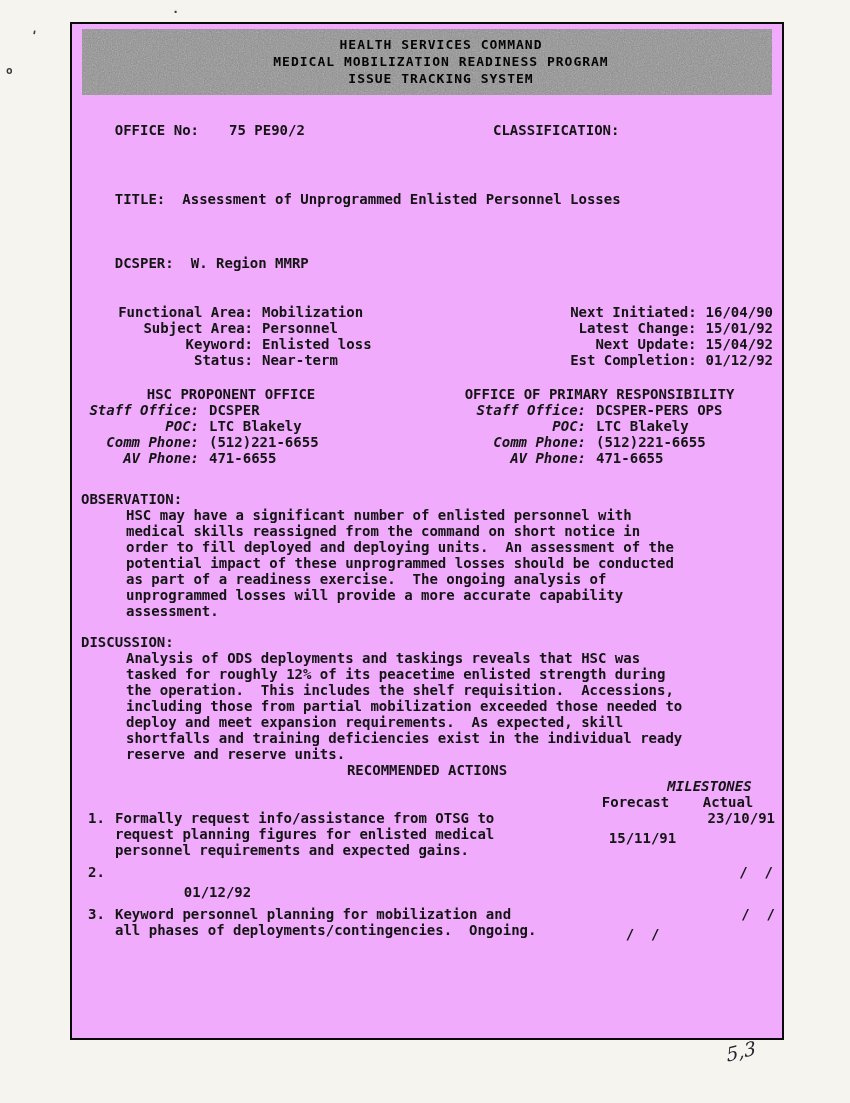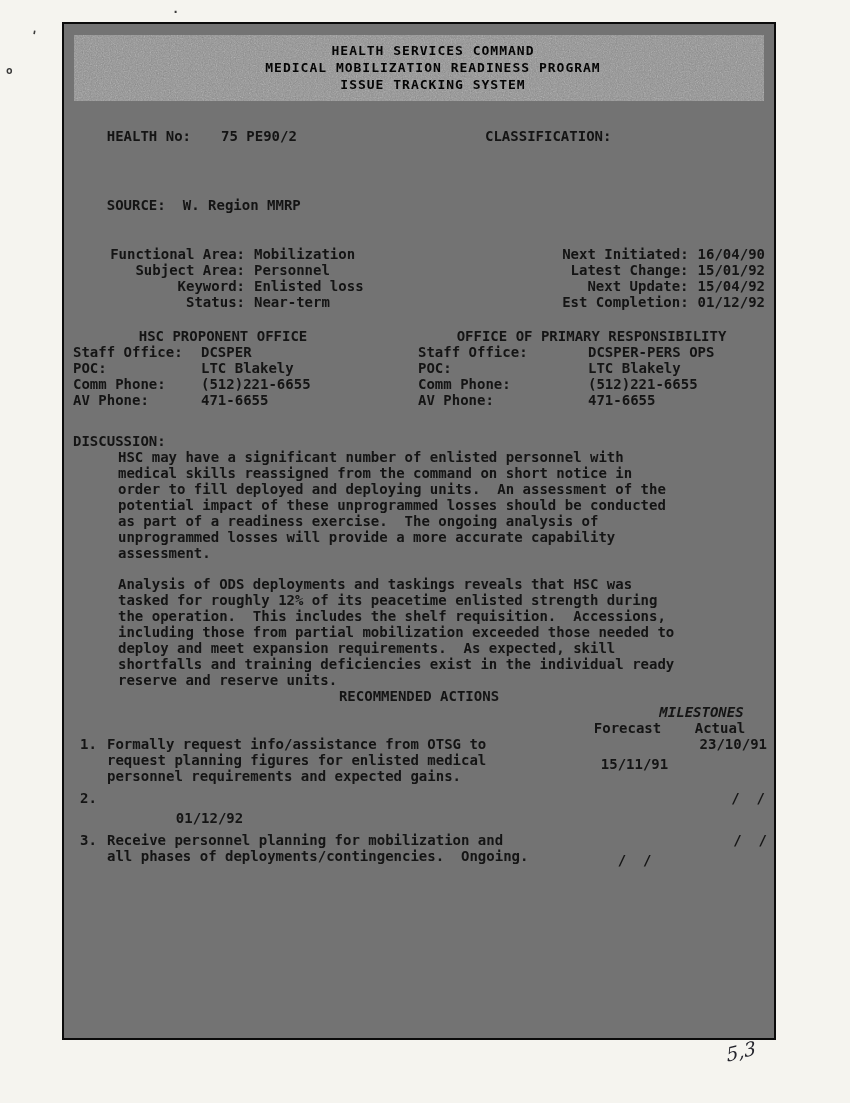--- a/index.html
+++ b/index.html
@@ -7,25 +7,25 @@
     width: 850px; height: 1103px;
     position: relative;
     background: #f5f4ef;
     font-family: "DejaVu Sans Mono", "Liberation Mono", monospace;
     color: #141414;
     overflow: hidden;
   }
 
   .page {
     position: absolute;
-    left: 62px; top: 22px;
+    left: 70px; top: 22px;
     width: 714px; height: 1018px;
-    background: #737373;
+    background: #f0abfc;
     border: 2.5px solid #0b0b0b;
-    padding: 11px 9px;
+    padding: 5px 9px;
     box-sizing: border-box;
     font-size: 14px;
     line-height: 16px;
     font-weight: bold;
   }
 
   
   .band { position: relative; height: 66px; margin: 0 1px 11px 1px; overflow: hidden;
           box-shadow: inset 0 0 16px rgba(0,0,0,0.30); }
   .band svg { position: absolute; left: 0; top: 0; width: 100%; height: 100%; }
@@ -49,21 +49,21 @@
   .albl { width: 172px; text-align: right; white-space: pre; }
   .attr-col-right .albl { width: 150px; }
   .aval { margin-left: 9px; white-space: pre; }
 
   .prop { display: flex; margin-bottom: 25px; }
   .prop-left { width: 345px; }
   .prop-right { flex: 1; }
   .prop-head { text-align: center; }
   .prop-left .prop-head { width: 300px; }
   .prow { display: flex; }
-  .plbl { width: 118px; text-align: left; white-space: pre; }
+  .plbl { width: 118px; text-align: right; white-space: pre; font-style: italic; }
   .prop-right .plbl { width: 160px; }
   .pval { margin-left: 10px; white-space: pre; }
 
   .sect-head { white-space: pre; }
   .para { width: 560px; margin-left: 45px; white-space: pre-wrap; }
   .sect-obs { margin-bottom: 15px; }
 
   .ra-head { text-align: center; }
   .milestones { width: 185px; margin-left: auto; margin-right: 0; }
   .ms-title { text-align: center; text-indent: 58px; white-space: pre; font-style: italic; }
@@ -106,26 +106,29 @@
       <rect width="100%" height="100%" filter="url(#bandgrain)" opacity="0.55"></rect>
     </svg>
     <div class="band-text">
       <div>HEALTH SERVICES COMMAND</div>
       <div>MEDICAL MOBILIZATION READINESS PROGRAM</div>
       <div>ISSUE TRACKING SYSTEM</div>
     </div>
   </div>
 
   <div class="line issue-line">
-    <span>HEALTH No:</span><span class="issue-no-value">75 PE90/2</span><span class="classification-label">CLASSIFICATION:</span>
-  </div>
-
+    <span>OFFICE No:</span><span class="issue-no-value">75 PE90/2</span><span class="classification-label">CLASSIFICATION:</span>
+  </div>
+
+  <div class="line title-line">
+    <span>TITLE:</span><span class="gap-s">Assessment of Unprogrammed Enlisted Personnel Losses</span>
+  </div>
 
   <div class="line source-line">
-    <span>SOURCE:</span><span class="gap-s">W. Region MMRP</span>
+    <span>DCSPER:</span><span class="gap-s">W. Region MMRP</span>
   </div>
 
   <div class="attrs">
     <div class="attr-col-left">
       <div class="arow">
           <span class="albl">Functional Area:</span>
           <span class="aval">Mobilization</span>
         </div>
       <div class="arow">
           <span class="albl">Subject Area:</span>
@@ -195,25 +198,26 @@
           <span class="pval">(512)221-6655</span>
         </div>
       <div class="prow">
           <span class="plbl">AV Phone:</span>
           <span class="pval">471-6655</span>
         </div>
     </div>
   </div>
 
   <div class="sect-obs">
+    <div class="sect-head">OBSERVATION:</div>
+    <div class="para">HSC may have a significant number of enlisted personnel with medical skills reassigned from the command on short notice in order to fill deployed and deploying units.  An assessment of the potential impact of these unprogrammed losses should be conducted as part of a readiness exercise.  The ongoing analysis of unprogrammed losses will provide a more accurate capability assessment.</div>
+  </div>
+
+  <div class="sect-disc">
     <div class="sect-head">DISCUSSION:</div>
-    <div class="para">HSC may have a significant number of enlisted personnel with medical skills reassigned from the command on short notice in order to fill deployed and deploying units.  An assessment of the potential impact of these unprogrammed losses should be conducted as part of a readiness exercise.  The ongoing analysis of unprogrammed losses will provide a more accurate capability assessment.</div>
-  </div>
-
-  <div class="sect-disc">
     <div class="para">Analysis of ODS deployments and taskings reveals that HSC was tasked for roughly 12% of its peacetime enlisted strength during the operation.  This includes the shelf requisition.  Accessions, including those from partial mobilization exceeded those needed to deploy and meet expansion requirements.  As expected, skill shortfalls and training deficiencies exist in the individual ready reserve and reserve units.</div>
   </div>
 
   <div class="ra-head">RECOMMENDED ACTIONS</div>
 
   <div class="milestones">
     <div class="ms-title">MILESTONES</div>
     <div class="ms-cols">
       <span class="ms-f">Forecast</span>
       <span class="ms-a">Actual</span>
@@ -228,21 +232,21 @@
   </div>
 
   <div class="act-row">
     <span class="act-num">2.</span>
     <span class="act-forecast">01/12/92</span>
     <span class="act-actual">/  /</span>
   </div>
 
   <div class="act-row">
     <span class="act-num">3.</span>
-    <span class="act-text">Receive personnel planning for mobilization and all phases of deployments/contingencies.  Ongoing.</span>
+    <span class="act-text">Keyword personnel planning for mobilization and all phases of deployments/contingencies.  Ongoing.</span>
     <span class="act-forecast">/  /</span>
     <span class="act-actual">/  /</span>
   </div>
 
 </div>
 
 <span class="artifact a-quote">'</span>
 <span class="artifact a-circle">o</span>
 <span class="artifact a-dot">.</span>
 <div class="handwritten">5,3</div>

